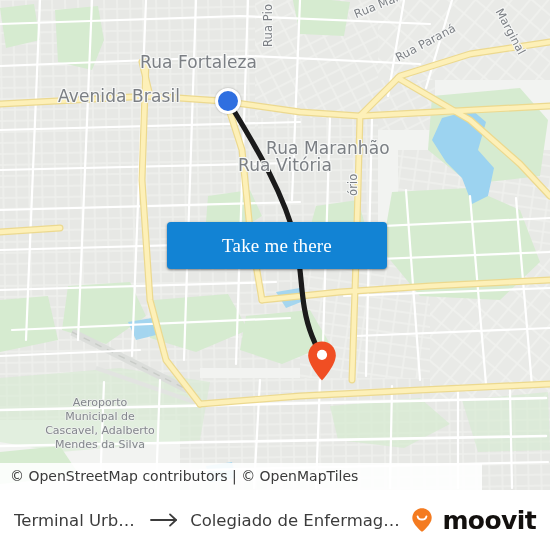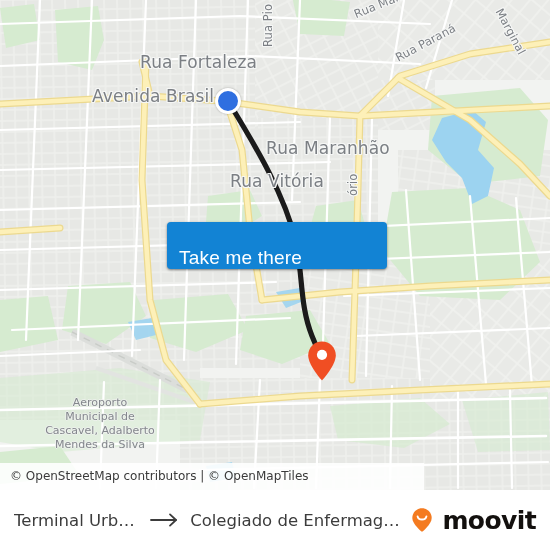--- a/index.html
+++ b/index.html
@@ -83,41 +83,41 @@
 
   
   #take-me-there {
     position: absolute;
     left: 167px; top: 222px;
     width: 220px; height: 47px;
     background: #1283d4;
     border: none;
     border-radius: 4px;
     color: #ffffff;
-    font-family: Liberation Sans, sans-serif;
+    font-family: Liberation Serif, serif;
     font-size: 19px;
     font-weight: 400;
     letter-spacing: .2px;
     cursor: pointer;
     box-shadow: 0 1px 3px rgba(0,0,0,.30), 0 1px 2px rgba(0,0,0,.22);
-    padding: 12px;
+    padding: 0;
     line-height: 47px;
-    text-align: left;
+    text-align: center;
   }
 
   
   #attribution {
     position: absolute;
     left: 0; top: 463px;
     height: 27px;
-    width: 424px;
+    width: 482px;
     background: rgba(255,255,255,.88);
     color: #3a3a3a;
     font-family: "DejaVu Sans", sans-serif;
-    font-size: 12px;
+    font-size: 14px;
     line-height: 27px;
     padding-left: 10px;
     box-sizing: border-box;
     white-space: nowrap;
   }
 
   
   #bottom-bar {
     position: absolute;
     left: 0; top: 490px;
@@ -310,27 +310,27 @@
       </g>
 
       <g>
         <path d="M228 101 C 258 150, 285 196, 296 242
                  C 303 278, 300 306, 312 336 L 322 360" stroke="#1b1b1b" stroke-width="5.2" fill="none" stroke-linecap="round" stroke-linejoin="round"></path>
       </g>
     </svg>
 
     <div id="street-labels">
         <div class="map-label big" style="left: 140px; top: 52px;">Rua Fortaleza</div>
-        <div class="map-label big" style="left: 92px; top: 86px;">Avenida Brasil</div>
+        <div class="map-label big" style="left: 58px; top: 86px;">Avenida Brasil</div>
         <div class="map-label" style="left: 261px; top: 47px; transform: rotate(-90deg); transform-origin: left top;">Rua Pio XII</div>
         <div class="map-label" style="left: 352px; top: 8px; transform: rotate(-22deg); transform-origin: left top;">Rua Mana</div>
         <div class="map-label" style="left: 393px; top: 52px; transform: rotate(-28deg); transform-origin: left top;">Rua Paraná</div>
         <div class="map-label" style="left: 505px; top: 6px; transform: rotate(62deg); transform-origin: left top;">Marginal</div>
         <div class="map-label big" style="left: 266px; top: 138px; text-align: right;">Rua Maranhão</div>
-        <div class="map-label big" style="left: 230px; top: 155px; margin-top: 16px;">Rua Vitória</div>
+        <div class="map-label big" style="left: 238px; top: 155px;">Rua Vitória</div>
         <div class="map-label" style="left: 346px; top: 196px; transform: rotate(-90deg); transform-origin: left top;">ório</div>
       </div>
     <div id="place-labels">
         <div class="place-label" style="left: 20px; top: 396px; width: 160px;">Aeroporto
 Municipal de
 Cascavel, Adalberto
 Mendes da Silva</div>
       </div>
 
     <div id="origin-dot" style="left:215px; top:88px;"></div>

